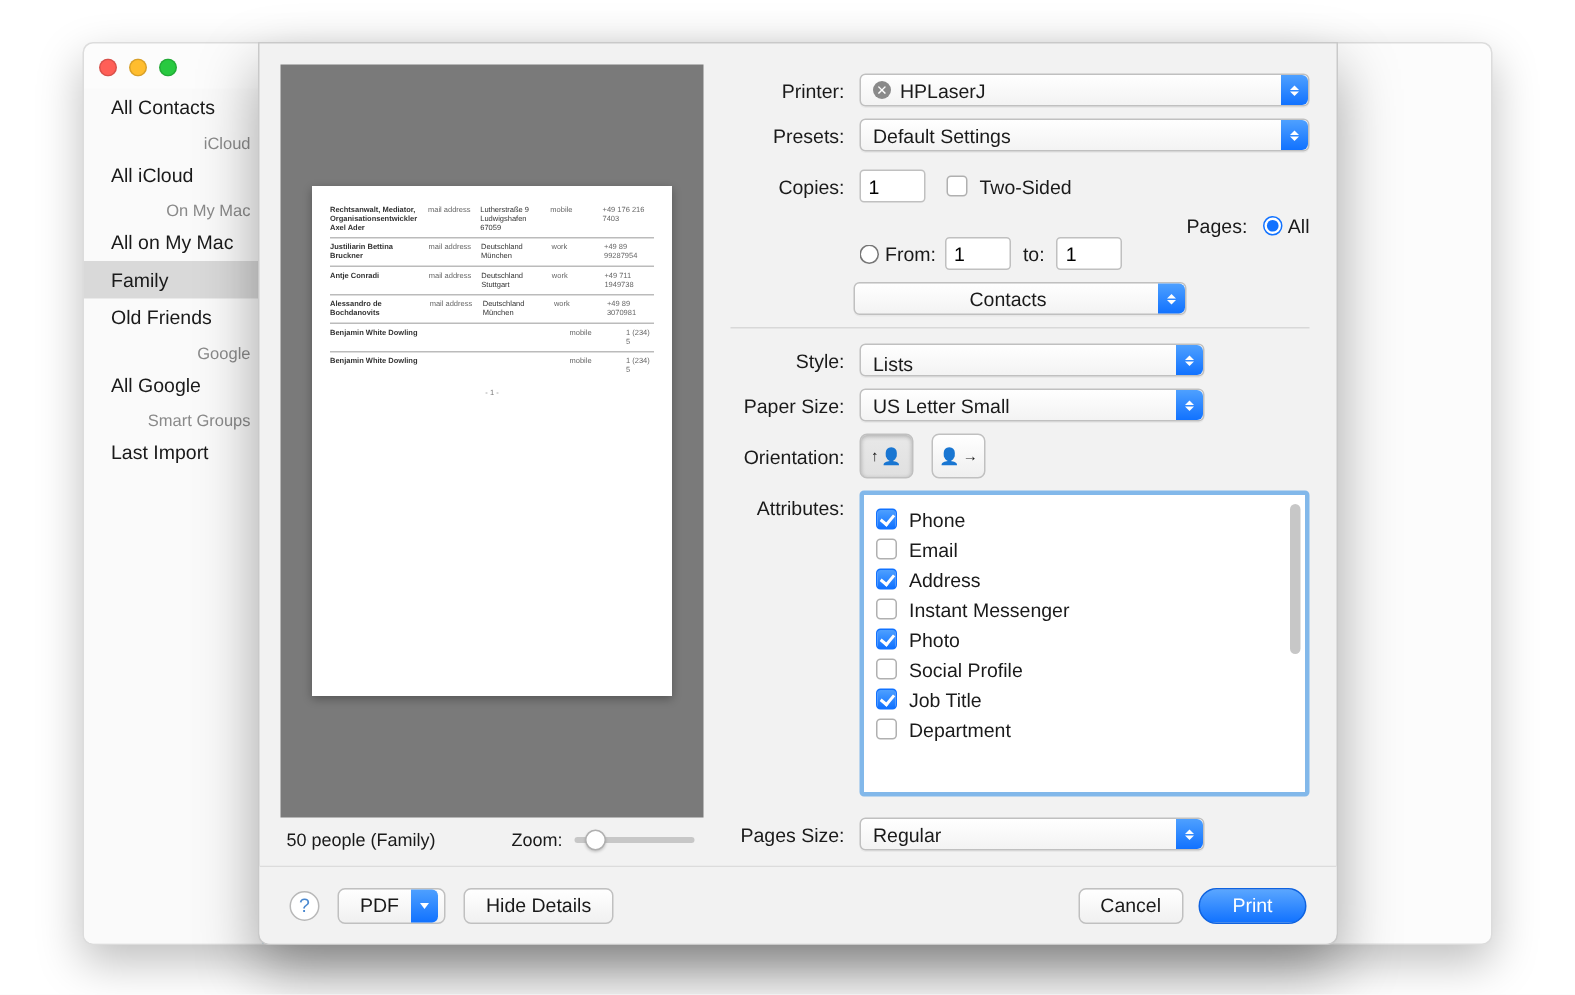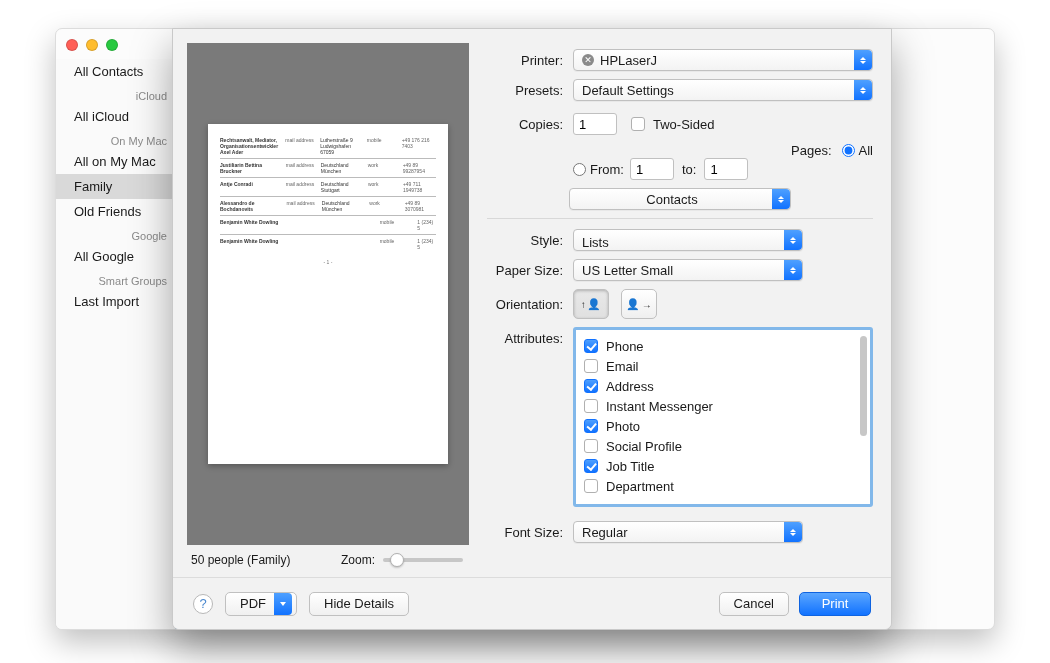--- a/index.html
+++ b/index.html
@@ -52,32 +52,32 @@
   .txt{font-size:13px;}
   input[type=radio]{margin:0 4px 0 0; accent-color:#1172ff;}
 
   hr.sep{ border:none; border-top:1px solid #d8d8d8; margin:8px 0 10px;}
 
   .orient-btn{ width:36px; height:30px; border:1px solid #c0c0c0; background:linear-gradient(#fff,#efefef); border-radius:5px; margin-right:12px; display:flex; align-items:center; justify-content:center; font-size:14px;}
   .orient-btn.active{ box-shadow:inset 0 1px 3px rgba(0,0,0,0.25); background:linear-gradient(#e8e8e8,#e0e0e0);}
   .orient-glyph{ display:flex; align-items:center; gap:2px;}
   .orient-glyph .person{ font-size:11px;}
 
-  .attr-box{ flex:1; height:180px; background:#fff; border:3px solid #82b8ea; border-radius:3px; padding:6px 6px; overflow:hidden; position:relative;}
+  .attr-box{ flex:1; height:204px; background:#fff; border:3px solid #82b8ea; border-radius:3px; padding:6px 6px; overflow:hidden; position:relative;}
   .attr-box .scroll-thumb{position:absolute; right:3px; top:6px; width:7px; height:100px; background:#c7c7c7; border-radius:4px;}
   .attr-item{ display:flex; align-items:center; height:20px; font-size:13px; padding-left:2px;}
   .mac-check{ width:14px; height:14px; border:1px solid #b0b0b0; border-radius:3px; margin-right:8px; display:inline-flex; align-items:center; justify-content:center; background:#fff;}
   .mac-check.checked{ background:linear-gradient(#4ea0ff,#1172ff); border-color:#1172ff;}
   .mac-check.checked::after{ content:""; width:4px; height:7px; border:solid #fff; border-width:0 2px 2px 0; transform:rotate(40deg) translateY(-1px);}
 
   .bottom-bar{ position:absolute; left:0; right:0; bottom:0; height:52px; border-top:1px solid #dcdcdc; display:flex; align-items:center; padding:0 20px; background:#f2f2f2; border-radius:0 0 7px 7px;}
   .help{ width:20px;height:20px;border-radius:50%;border:1px solid #b8b8b8;background:#fff;display:inline-flex;align-items:center;justify-content:center;color:#4a88cf;font-size:13px;margin-right:12px;}
   .btn{ height:24px; padding:0 14px; border:1px solid #c0c0c0; border-radius:5px; background:linear-gradient(#fff,#f0f0f0); font-size:13px; display:inline-flex; align-items:center; justify-content:center;}
   .btn+.btn{margin-left:10px;text-align:center;}
-  .btn.primary{ background:linear-gradient(#5aa6ff,#1172ff); border-color:#0f63e0; color:#fff; min-width:72px;}
+  .btn.primary{ background:linear-gradient(#5aa6ff,#1172ff); border-color:#0f63e0; color:#fff; min-width:72px;border-radius:12px;}
   .btn.pdf{ padding-right:4px;}
   .btn.pdf .cap{ height:22px; width:18px; margin-left:8px; background:linear-gradient(#4ea0ff,#1172ff); border-radius:0 4px 4px 0; display:flex; align-items:center; justify-content:center;}
   .btn.pdf .cap::after{content:"";width:0;height:0;border-left:3px solid transparent;border-right:3px solid transparent;border-top:4px solid #fff;}
   .spacer{flex:1;}
 </style>
 </head>
 <body>
 
 <div class="stage">
 
@@ -280,21 +280,21 @@
               <div class="attr-item">
                 <span class="mac-check"></span>
                 <span>Department</span>
               </div>
             </div>
           <div class="scroll-thumb"></div>
         </div>
       </div>
 
       <div class="row" style="margin-top:14px;">
-        <div class="lbl">Font Size:</div>
+        <div class="lbl">Pages Size:</div>
         <div class="mac-select" style="max-width:230px;">
           <span>Regular</span>
           <span class="cap"></span>
         </div>
       </div>
     </div>
 
     <div class="bottom-bar">
       <div class="help">?</div>
       <div class="btn pdf">

